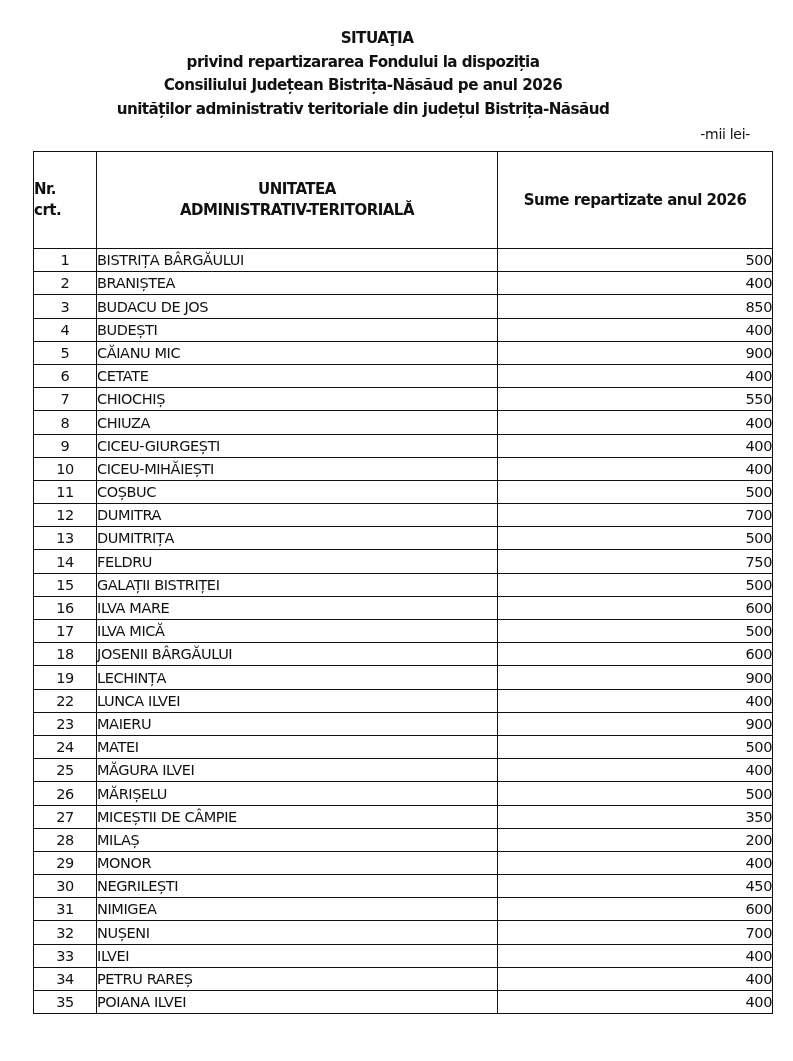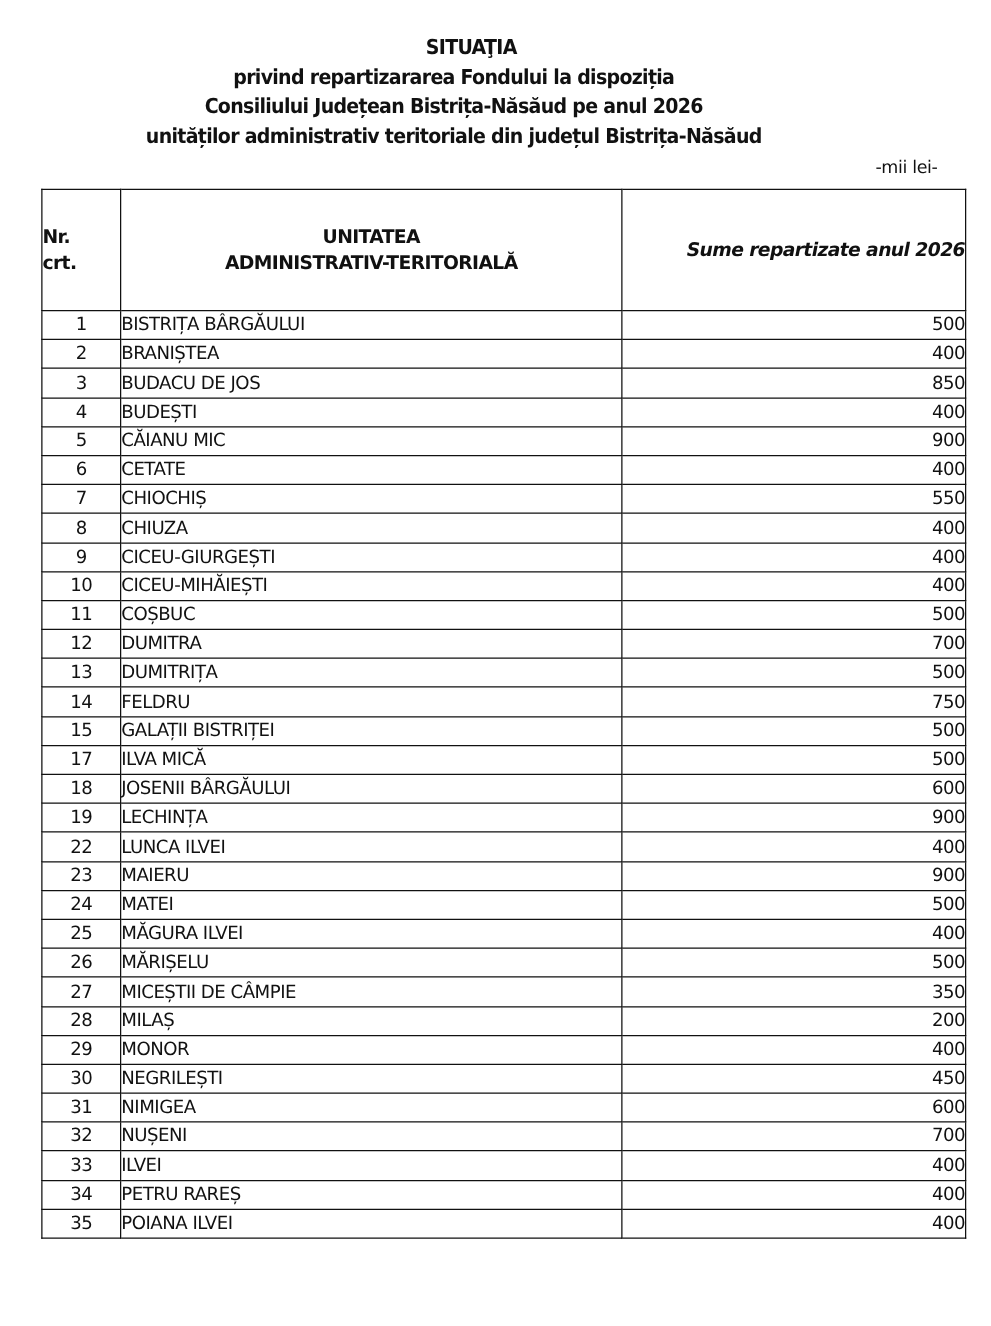--- a/index.html
+++ b/index.html
@@ -53,21 +53,21 @@
   table.alloc th {
     height: 96px;
     font-weight: bold;
     font-size: 15px;
     letter-spacing: -0.5px;
     line-height: 21px;
     vertical-align: middle;
   }
   th.col-nr { text-align: left; padding-left: 7px; }
   th.col-name { text-align: center; }
-  th.col-sum { text-align: right; font-size: 16px; font-style: italic; }
+  th.col-sum { text-align: center; font-size: 16px; }
   table.alloc td {
     height: 22.2px;
     font-size: 14.5px;
     letter-spacing: -0.4px;
     line-height: 22px;
     vertical-align: bottom;
   }
   td.c-nr { text-align: center; }
   td.c-name { padding-left: 7px; white-space: nowrap; }
   td.c-sum { text-align: right; padding-right: 8px; }
@@ -173,20 +173,25 @@
         <td class="c-nr">14</td>
         <td class="c-name">FELDRU</td>
         <td class="c-sum">750</td>
       </tr>
       <tr>
         <td class="c-nr">15</td>
         <td class="c-name">GALAȚII BISTRIȚEI</td>
         <td class="c-sum">500</td>
       </tr>
       <tr>
+        <td class="c-nr">16</td>
+        <td class="c-name">ILVA MARE</td>
+        <td class="c-sum">600</td>
+      </tr>
+      <tr>
         <td class="c-nr">17</td>
         <td class="c-name">ILVA MICĂ</td>
         <td class="c-sum">500</td>
       </tr>
       <tr>
         <td class="c-nr">18</td>
         <td class="c-name">JOSENII BÂRGĂULUI</td>
         <td class="c-sum">600</td>
       </tr>
       <tr>

